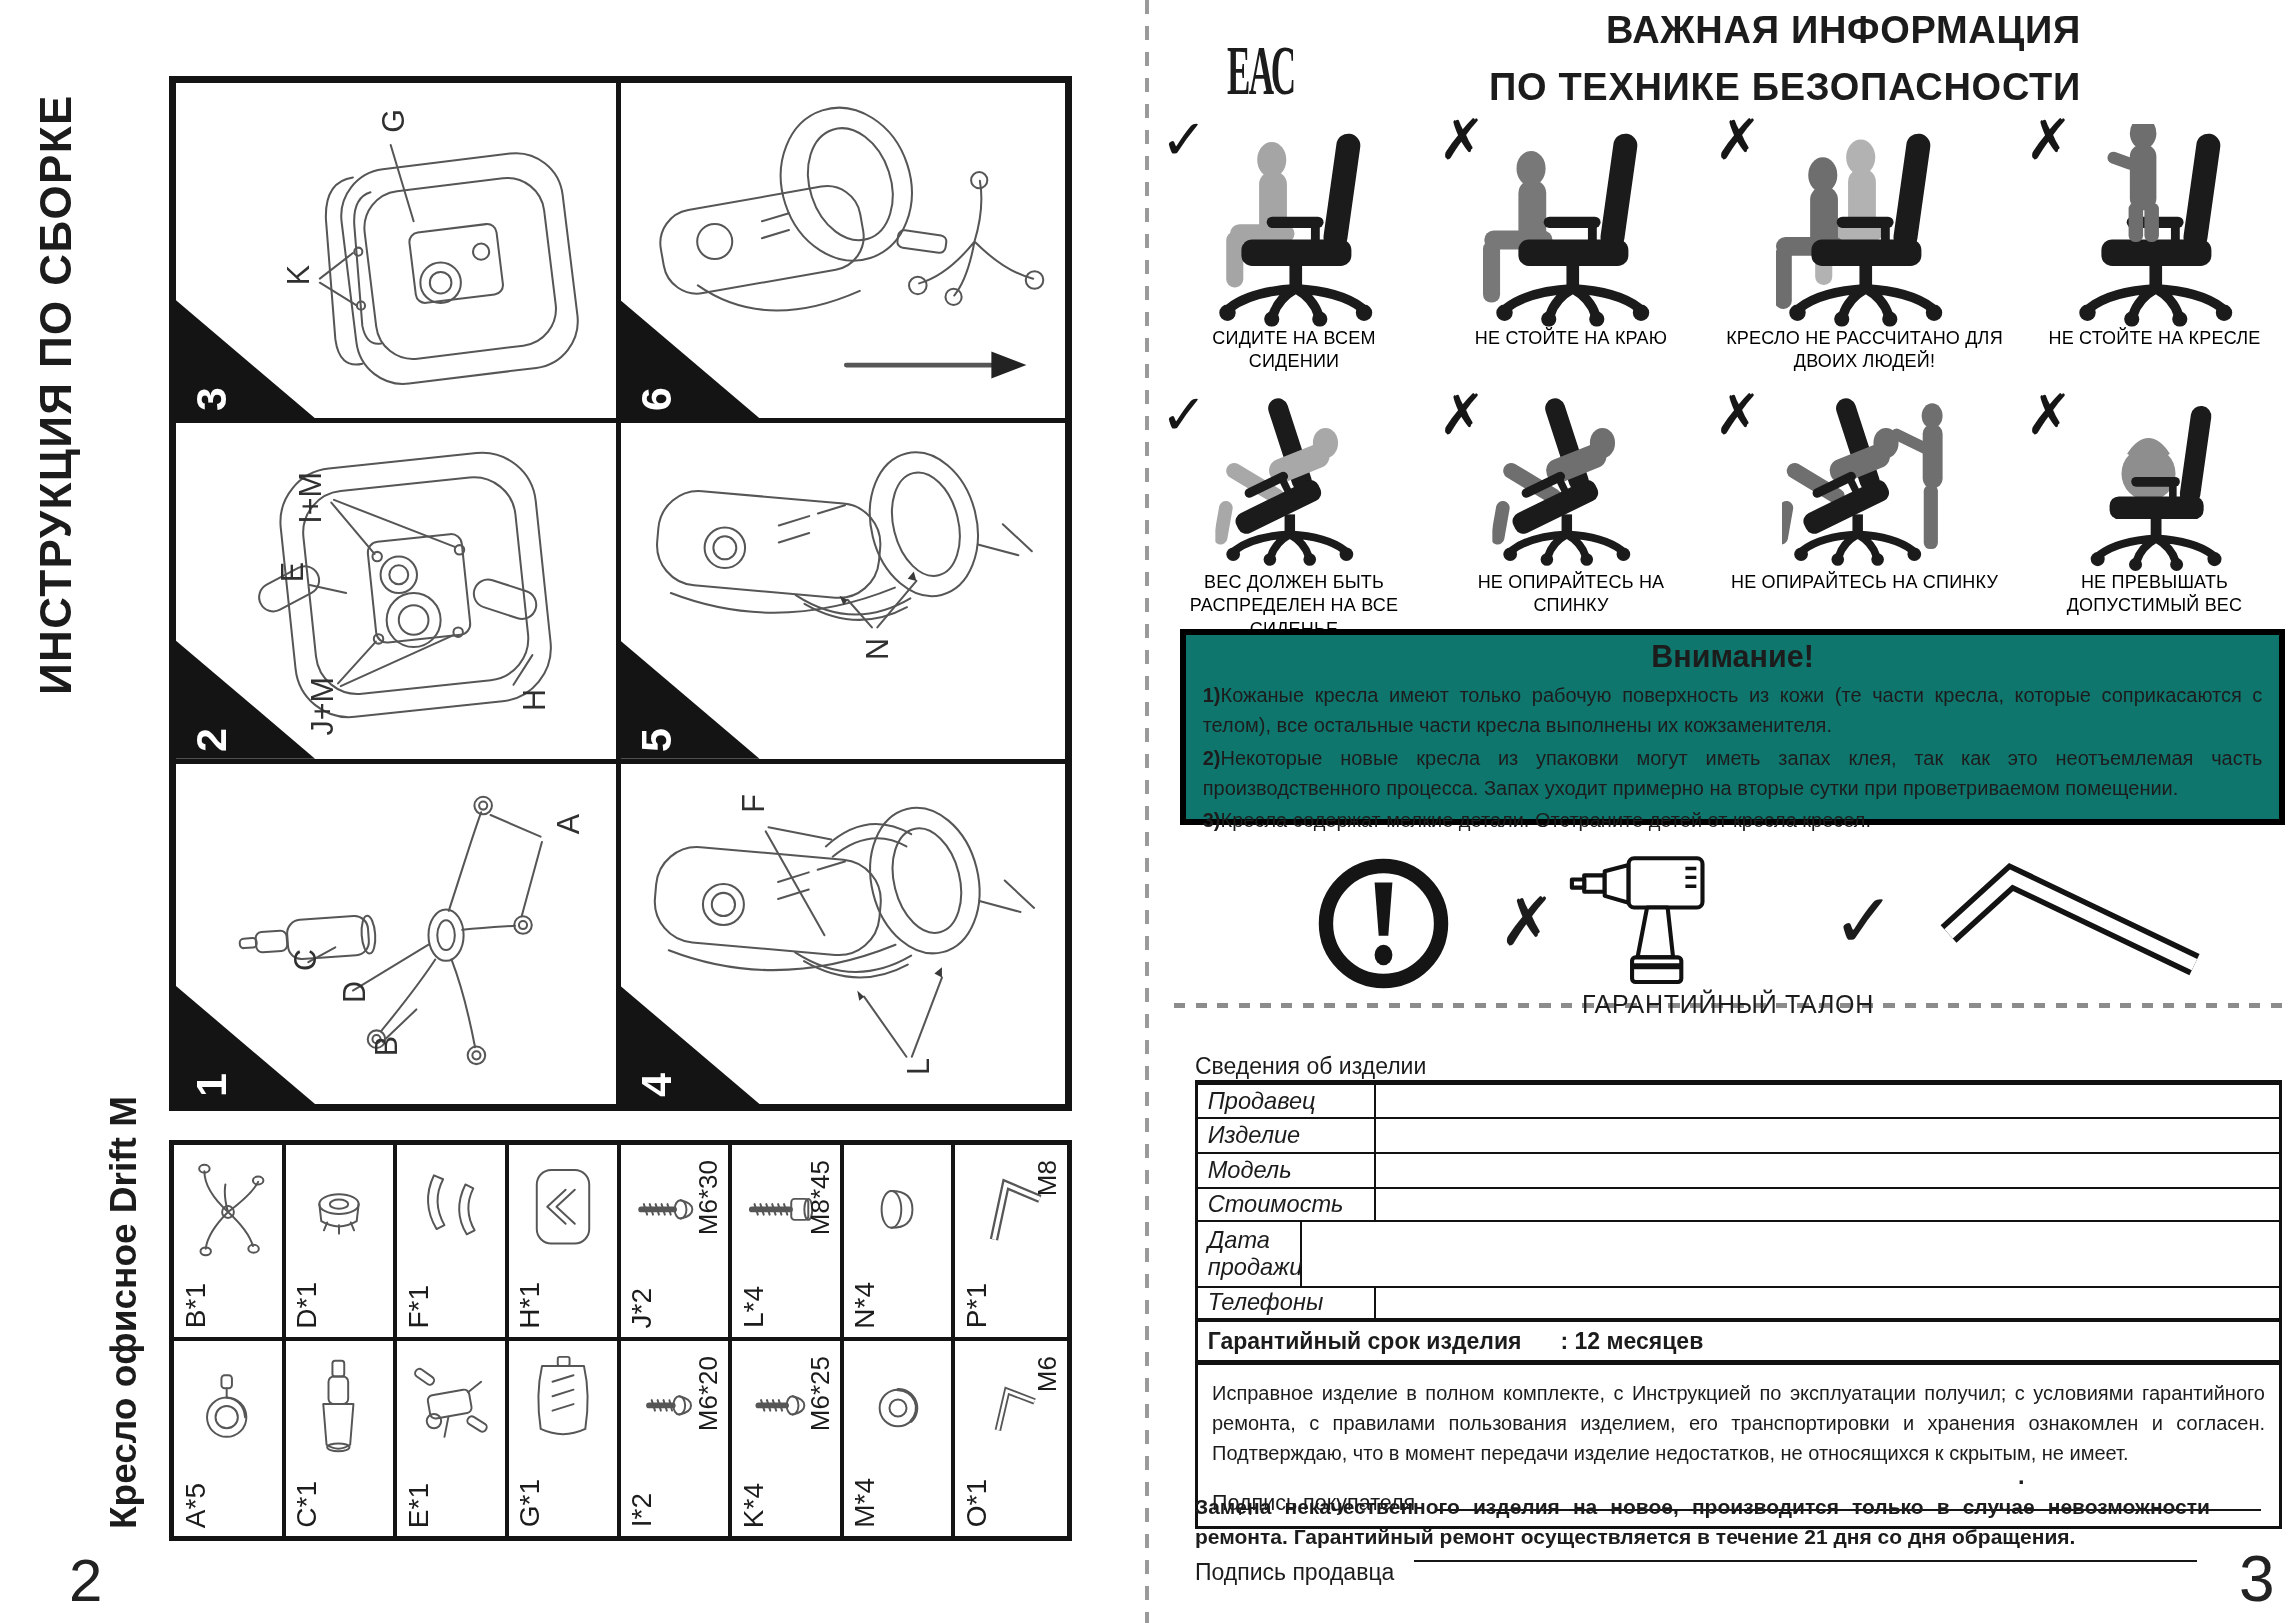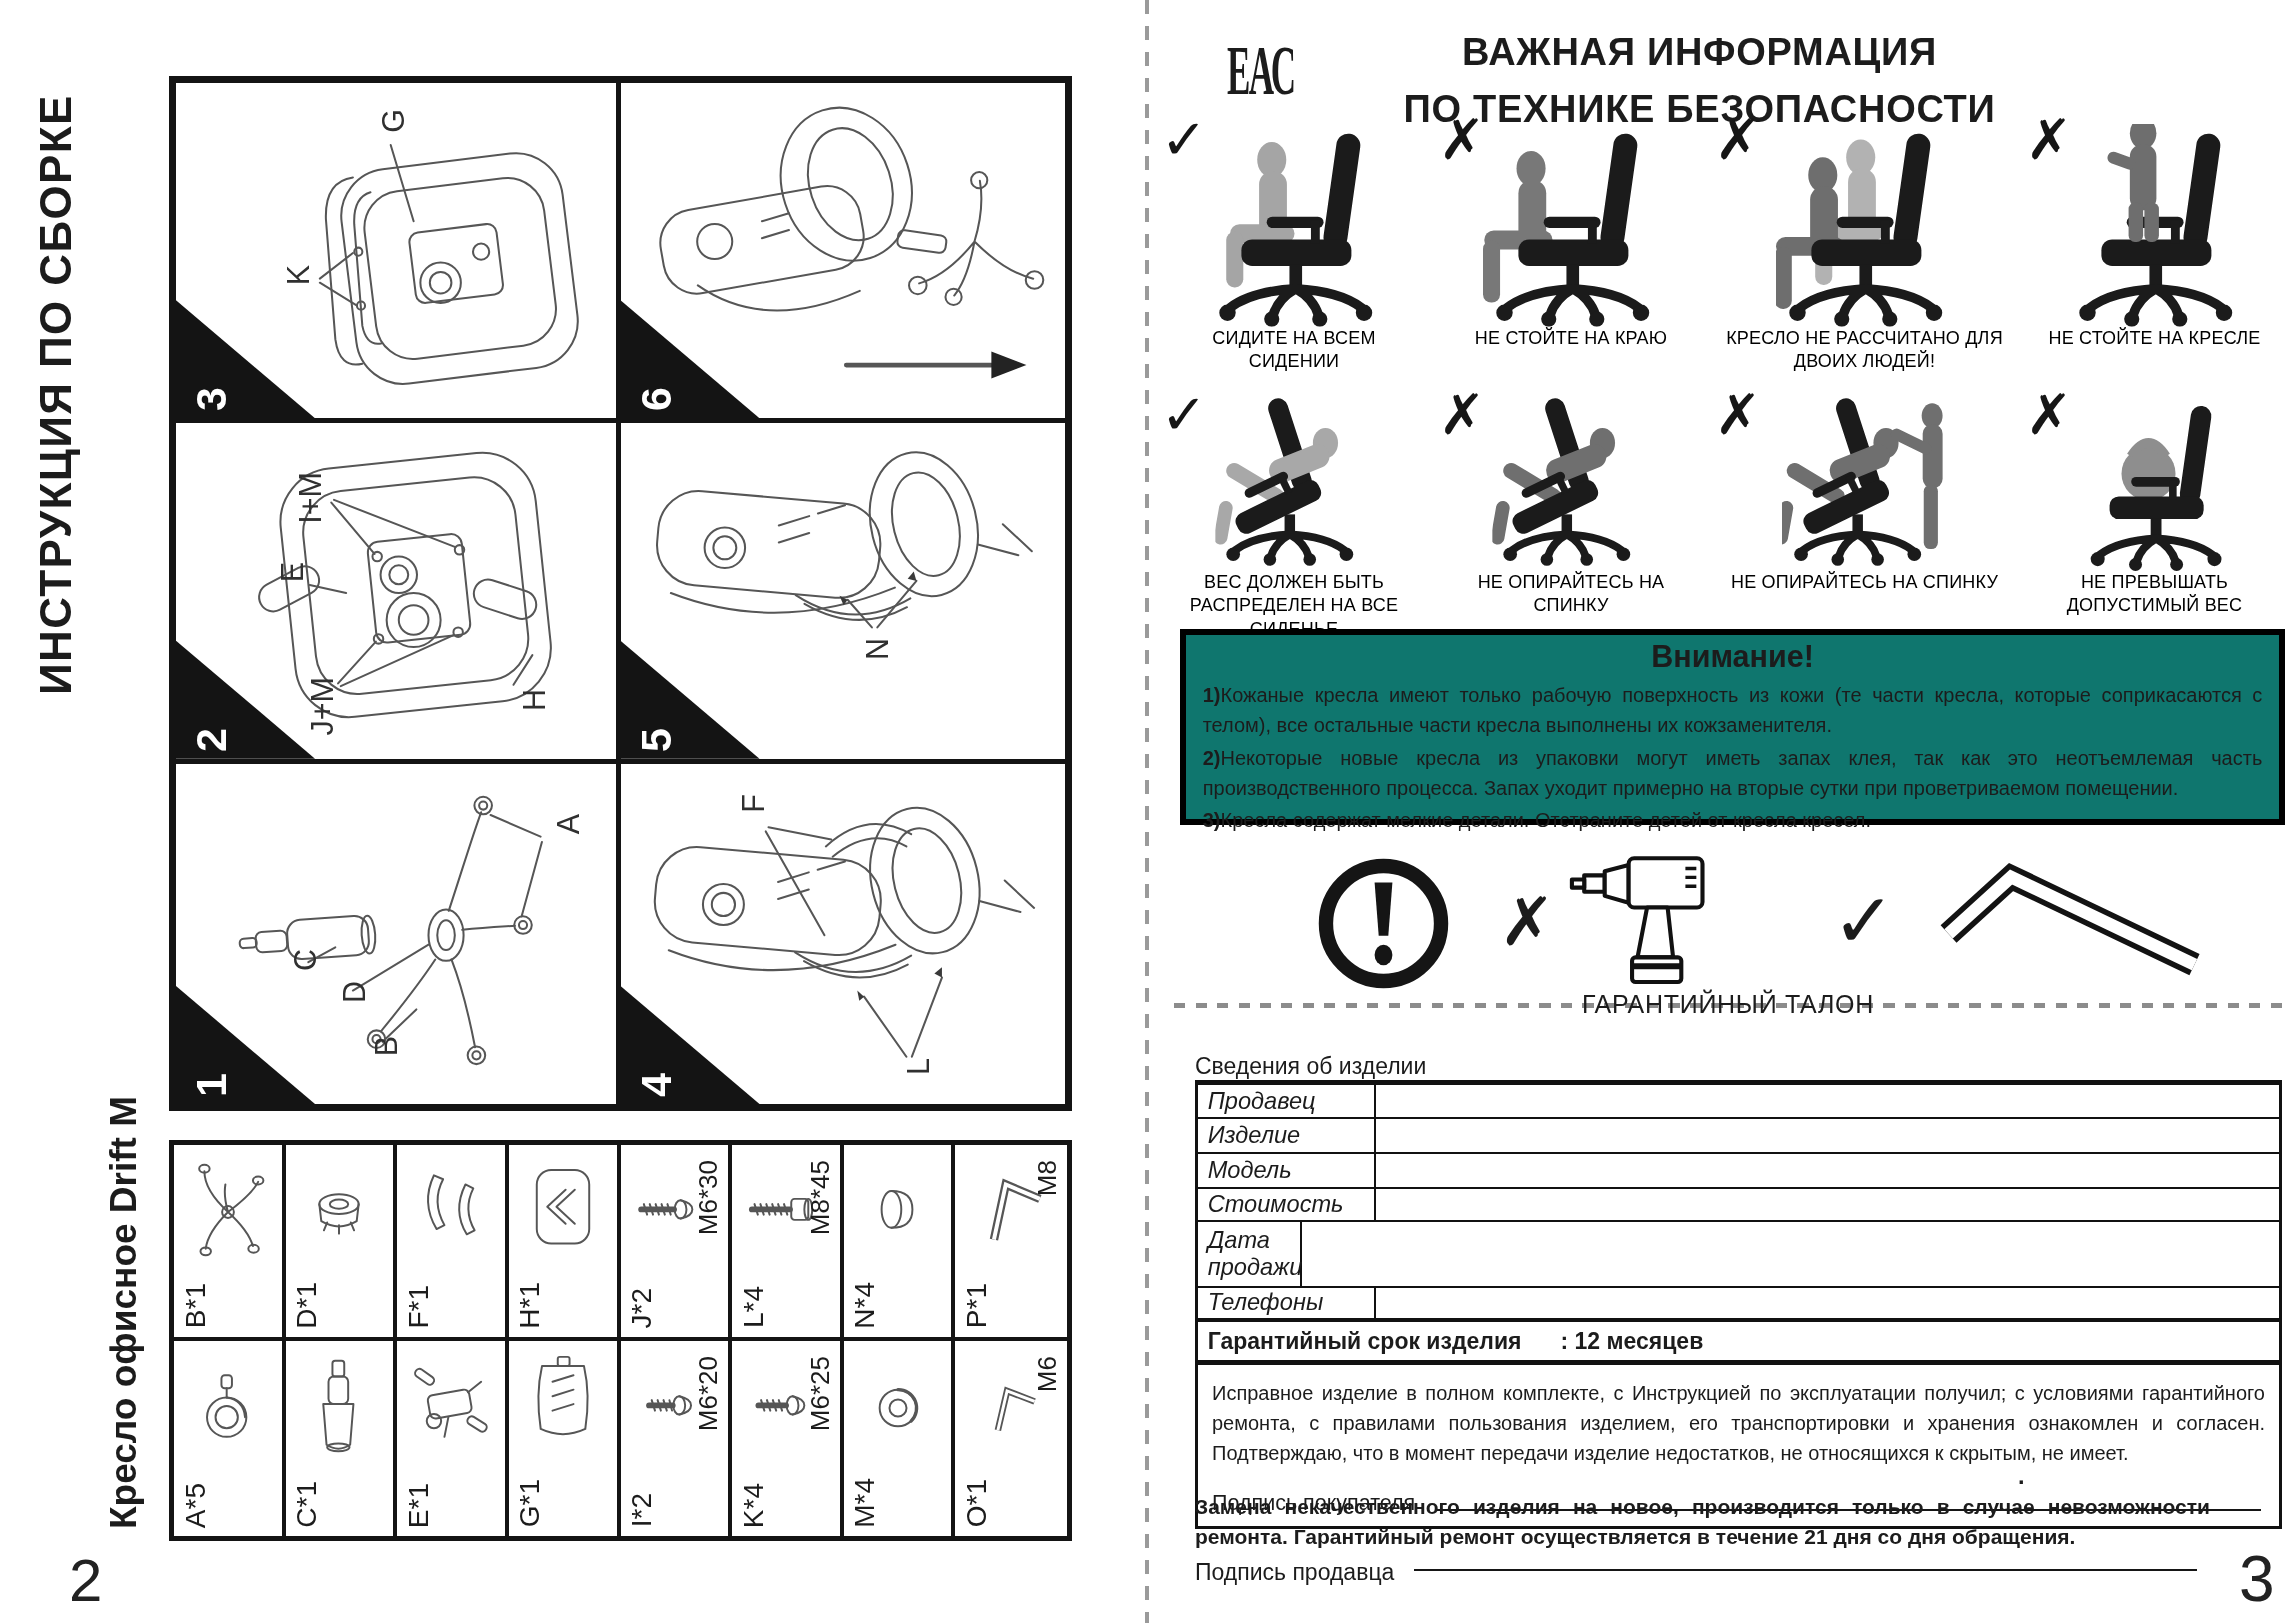--- a/index.html
+++ b/index.html
@@ -28,21 +28,21 @@
   .pc2.bb{border-bottom:4.2px solid #141414}
   .plab{position:absolute;left:5.6px;bottom:8.3px;font-size:28px;white-space:nowrap}
   .psize{position:absolute;right:4.2px;top:15.3px;font-size:26px;white-space:nowrap}
   .ln{stroke:#565656;stroke-width:3;fill:none;stroke-linecap:round;stroke-linejoin:round}
   
   .pagediv{left:1145px;top:0;width:3.5px;height:1623px;
            background:repeating-linear-gradient(to bottom,#9a9a9a 0 14px,transparent 14px 26px)}
   
   .eac{left:1227px;top:32px;font-size:30.5px;font-weight:bold;letter-spacing:-1.4px;
        transform:scale(1.15,2.3);transform-origin:left top;font-family:"Liberation Serif",serif}
-  .rtitle{left:1318px;top:24px;width:763px;text-align:center;font-weight:bold;font-size:38px;line-height:1.5;letter-spacing:0.7px}
+  .rtitle{left:1318px;top:2px;width:763px;text-align:right;font-weight:bold;font-size:38px;line-height:1.5;letter-spacing:0.7px}
   .pictos{left:1155px;top:108px;width:1134px;display:grid;grid-template-columns:278px 276px 311px 269px;
           grid-template-rows:280px 244px}
   .pc{position:relative;display:flex;flex-direction:column;align-items:center;justify-content:flex-end}
   .pc .cap{height:61px;display:flex;align-items:flex-start;justify-content:center;text-align:center;
            font-size:18px;line-height:1.3;letter-spacing:0.2px;padding:0 9.7px;color:#000000}
   .pc .mark{position:absolute;left:5.6px;top:-1.4px;font-family:"DejaVu Sans",sans-serif;font-weight:bold;font-size:56px;color:#161616}
   .pc.r2 .mark{top:-5.6px}
   .att{left:1180px;top:629px;width:1105px;height:196px;border:6.2px solid #000;box-sizing:border-box;
        padding:2.8px 16.7px;background:#0f766e}
   .att h2{margin:1.4px 0 5.6px 0;text-align:center;font-size:30.5px}
@@ -56,21 +56,21 @@
   .wrow{display:flex;border-bottom:2.8px solid #111}
   .wlabel{width:178px;border-right:2.8px solid #111;font-style:italic;font-size:23.6px;padding:4.2px 9.7px;box-sizing:border-box;display:flex;align-items:center}
   .wval{flex:1}
   .wterm{border-bottom:5.6px solid #111;font-weight:bold;font-size:23px;padding:5.6px 9.7px}
   .wterm .tv{margin-left:39px}
   .wagree{padding:12.5px 14px 9.7px 14px}
   .wagree p{margin:0;font-size:20px;line-height:1.5;text-align:justify}
   .sigrow{display:flex;align-items:flex-end;margin-top:23.6px;font-size:21.5px}
   .sigline{flex:1;border-bottom:2.1px solid #161616;margin:0 4.2px 5.6px 19.4px;height:0.7px}
   .repl{left:1195px;top:1492px;width:1015px;font-size:21px;font-weight:bold;line-height:1.45;text-align:justify}
-  .seller{left:1195px;top:1559px;width:1006px;display:flex;align-items:center;font-size:23px}
+  .seller{left:1195px;top:1559px;width:1006px;display:flex;align-items:flex-start;font-size:23px}
   .straydot{left:2018px;top:1463px;font-size:23.6px;font-weight:bold}
 </style>
 </head>
 <body>
 
 <div id="root">
 
   <svg width="0" height="0" style="position:absolute" aria-hidden="true">
     <defs>
       <symbol id="s-bk">

